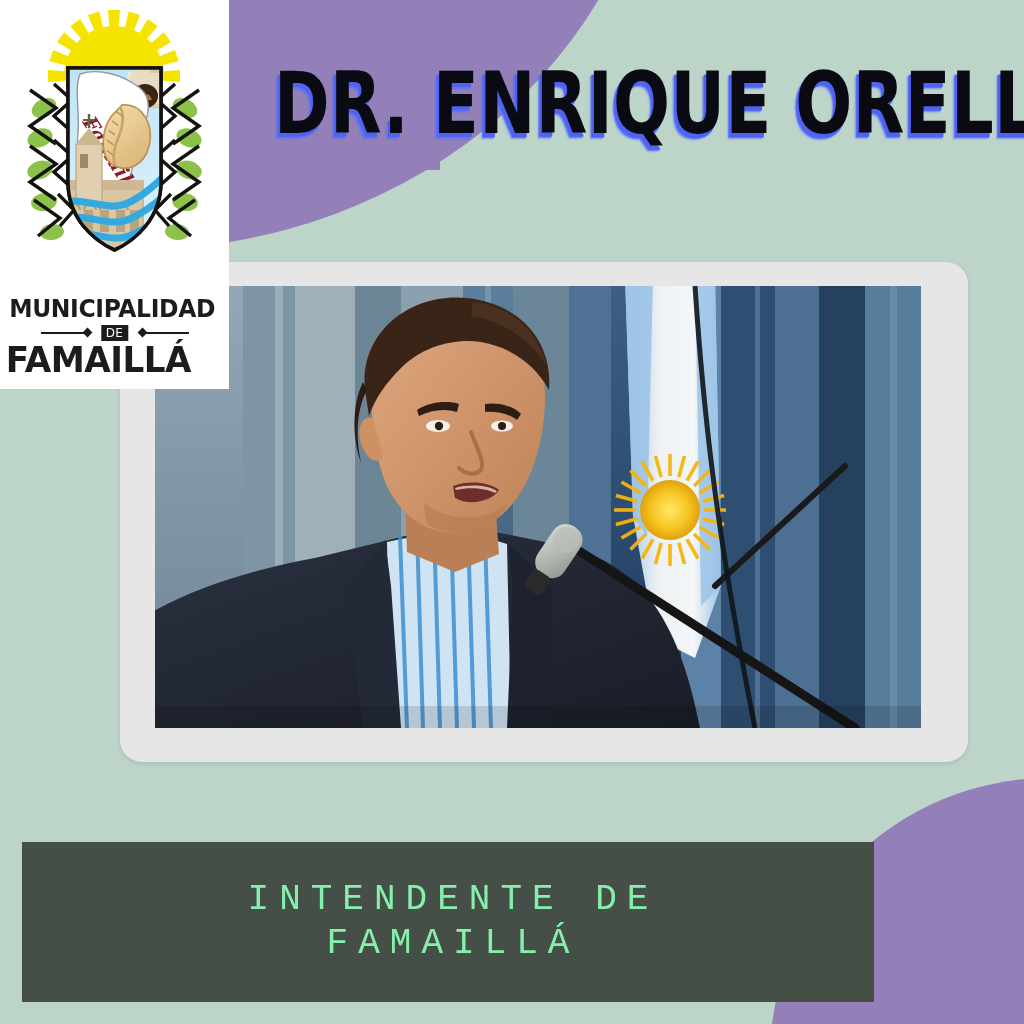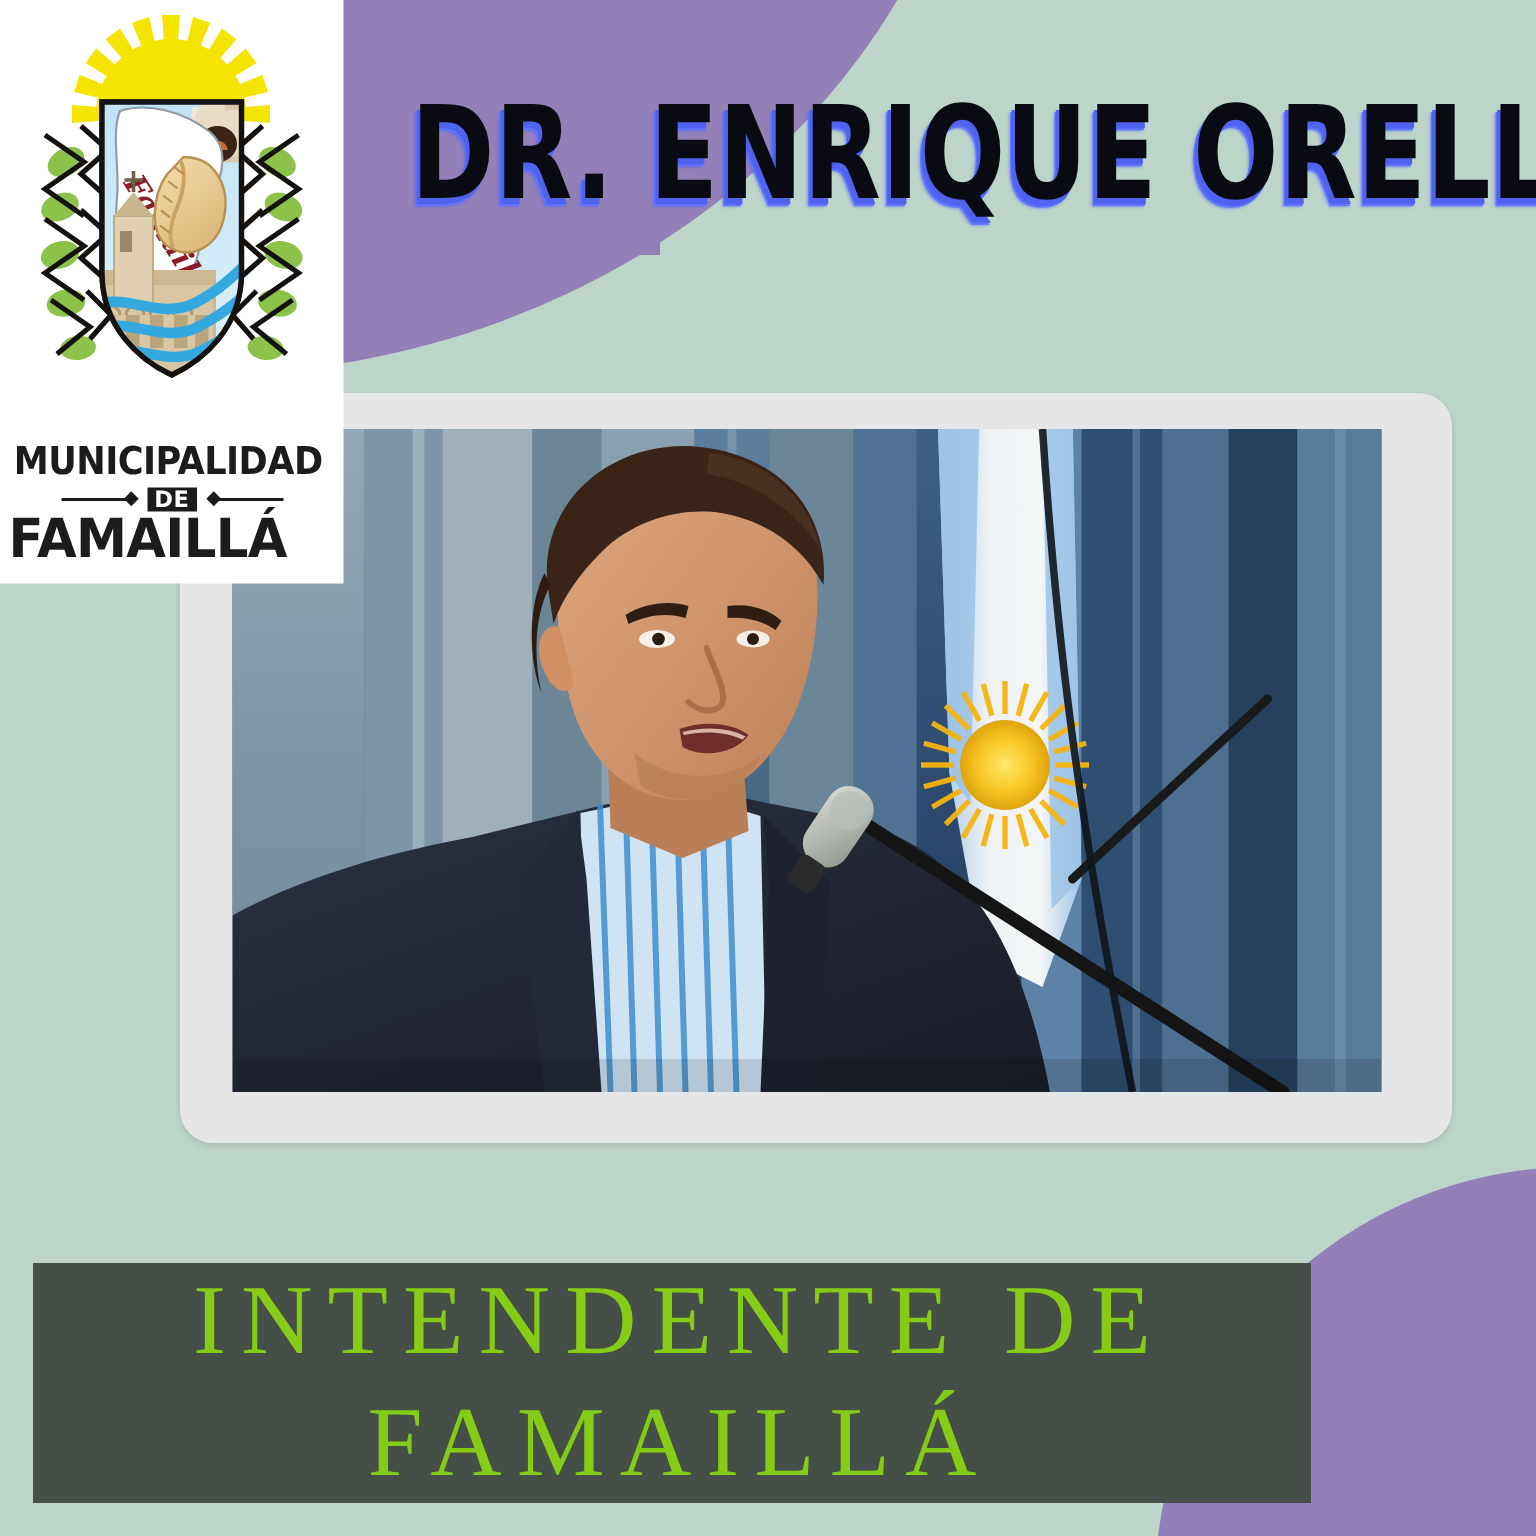--- a/index.html
+++ b/index.html
@@ -92,22 +92,22 @@
   }
   .logo-rule .dot-l { left:45px; }
   .logo-rule .dot-r { right:45px; }
   .logo-rule .de-badge {
     position:absolute;
     left:50%; top:0;
     transform:translateX(-50%);
     background:#1c1c1c;
     color:#ffffff;
     font-family:"DejaVu Sans", sans-serif;
-    font-weight:bold;
-    font-size:15px;
+    font-weight:normal;
+    font-size:12px;
     line-height:16px;
     padding:0 5px;
     letter-spacing:0.3px;
   }
   .logo-text .l2 {
     font-family:"DejaVu Sans", sans-serif;
     font-weight:bold;
     font-size:36px;
     letter-spacing:-0.5px;
     line-height:1.02;
@@ -161,23 +161,23 @@
     left:22px; top:842px;
     width:852px; height:160px;
     background:#464e48;
     z-index:25;
     display:flex;
     flex-direction:column;
     align-items:center;
     justify-content:center;
   }
   .banner .line {
-    font-family:Liberation Serif, serif;
-    color:#84cc16;
-    font-size:66px;
+    font-family:Liberation Mono, monospace;
+    color:#86efac;
+    font-size:36px;
     line-height:1.22;
     letter-spacing:10px;
     text-indent:10px;
     white-space:nowrap;
   }
 </style>
 </head>
 <body>
 
 <div id="poster">

